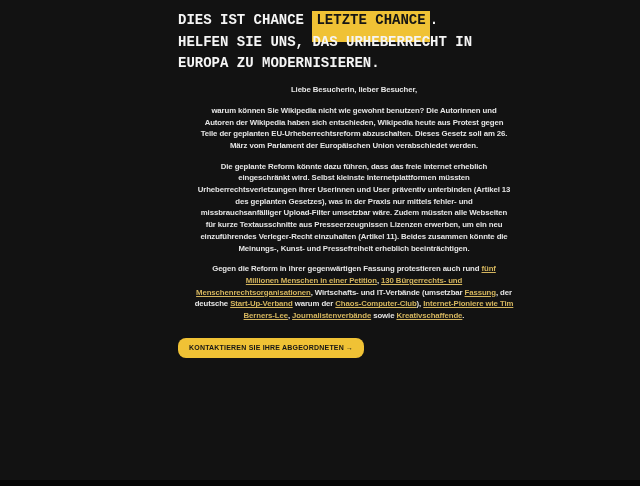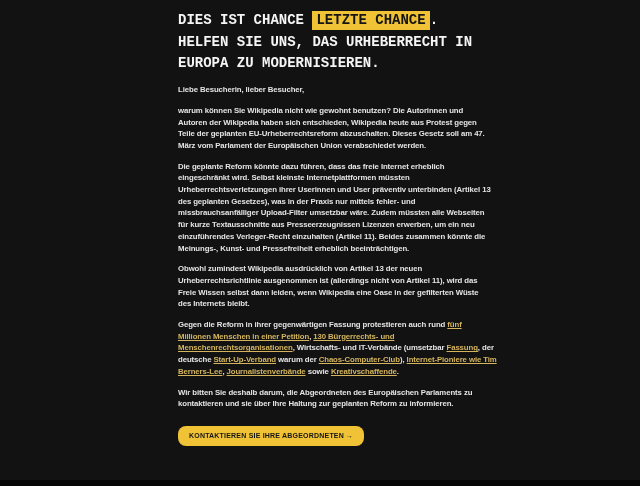--- a/index.html
+++ b/index.html
@@ -21,30 +21,31 @@
     font-weight: 700;
     font-size: 14px;
     line-height: 21.7px;
     letter-spacing: 0;
     color: #f5f5f5;
     white-space: pre-line;
   }
   .hl {
     background: #f0c235;
     color: #151515;
-    padding: 1px 4px 2px 4px;
+    padding: 1px 4px 14px 4px;
   }
   p.body-para {
     margin: 0 0 9px 0;
     font-size: 7.8px;
     font-weight: 700;
     letter-spacing: -0.1px;
     line-height: 11.7px;
     color: #e4e4e4;
     white-space: pre-line;
+    text-align: center;
   }
   .link {
     color: #d4b55e;
     text-decoration: underline;
     cursor: pointer;
   }
   a.btn {
     display: inline-block;
     margin-top: 7px;
     background: #f0c235;
@@ -71,44 +72,38 @@
 <main class="content">
 
   <h1 class="title"><span>DIES IST CHANCE </span><span class="hl">LETZTE CHANCE</span><span>.
 HELFEN SIE UNS, DAS URHEBERRECHT IN
 EUROPA ZU MODERNISIEREN.</span></h1>
 
   <p class="body-para">Liebe Besucherin, lieber Besucher,</p>
 
   <p class="body-para">warum können Sie Wikipedia nicht wie gewohnt benutzen? Die Autorinnen und
 Autoren der Wikipedia haben sich entschieden, Wikipedia heute aus Protest gegen
-Teile der geplanten EU-Urheberrechtsreform abzuschalten. Dieses Gesetz soll am 47.
+Teile der geplanten EU-Urheberrechtsreform abzuschalten. Dieses Gesetz soll am 26.
 März vom Parlament der Europäischen Union verabschiedet werden.</p>
 
   <p class="body-para">Die geplante Reform könnte dazu führen, dass das freie Internet erheblich
 eingeschränkt wird. Selbst kleinste Internetplattformen müssten
 Urheberrechtsverletzungen ihrer Userinnen und User präventiv unterbinden (Artikel 13
 des geplanten Gesetzes), was in der Praxis nur mittels fehler- und
 missbrauchsanfälliger Upload-Filter umsetzbar wäre. Zudem müssten alle Webseiten
 für kurze Textausschnitte aus Presseerzeugnissen Lizenzen erwerben, um ein neu
 einzuführendes Verleger-Recht einzuhalten (Artikel 11). Beides zusammen könnte die
 Meinungs-, Kunst- und Pressefreiheit erheblich beeinträchtigen.</p>
 
-  <p class="body-para">Obwohl zumindest Wikipedia ausdrücklich von Artikel 13 der neuen
-Urheberrechtsrichtlinie ausgenommen ist (allerdings nicht von Artikel 11), wird das
-Freie Wissen selbst dann leiden, wenn Wikipedia eine Oase in der gefilterten Wüste
-des Internets bleibt.</p>
 
   <p class="body-para"><span>Gegen die Reform in ihrer gegenwärtigen Fassung protestieren auch rund </span><span class="link">fünf
 Millionen Menschen in einer Petition</span><span>, </span><span class="link">130 Bürgerrechts- und
 Menschenrechtsorganisationen</span><span>, Wirtschafts- und IT-Verbände (umsetzbar </span><span class="link">Fassung</span><span>, der
 deutsche </span><span class="link">Start-Up-Verband</span><span> warum der </span><span class="link">Chaos-Computer-Club</span><span>), </span><span class="link">Internet-Pioniere wie Tim
 Berners-Lee</span><span>, </span><span class="link">Journalistenverbände</span><span> sowie </span><span class="link">Kreativschaffende</span><span>.</span></p>
 
-  <p class="body-para">Wir bitten Sie deshalb darum, die Abgeordneten des Europäischen Parlaments zu
-kontaktieren und sie über Ihre Haltung zur geplanten Reform zu informieren.</p>
 
 
   <a class="btn">KONTAKTIEREN SIE IHRE ABGEORDNETEN →</a>
 
 </main>
 
 <div class="bottom-strip"></div>
 
 </body></html>

